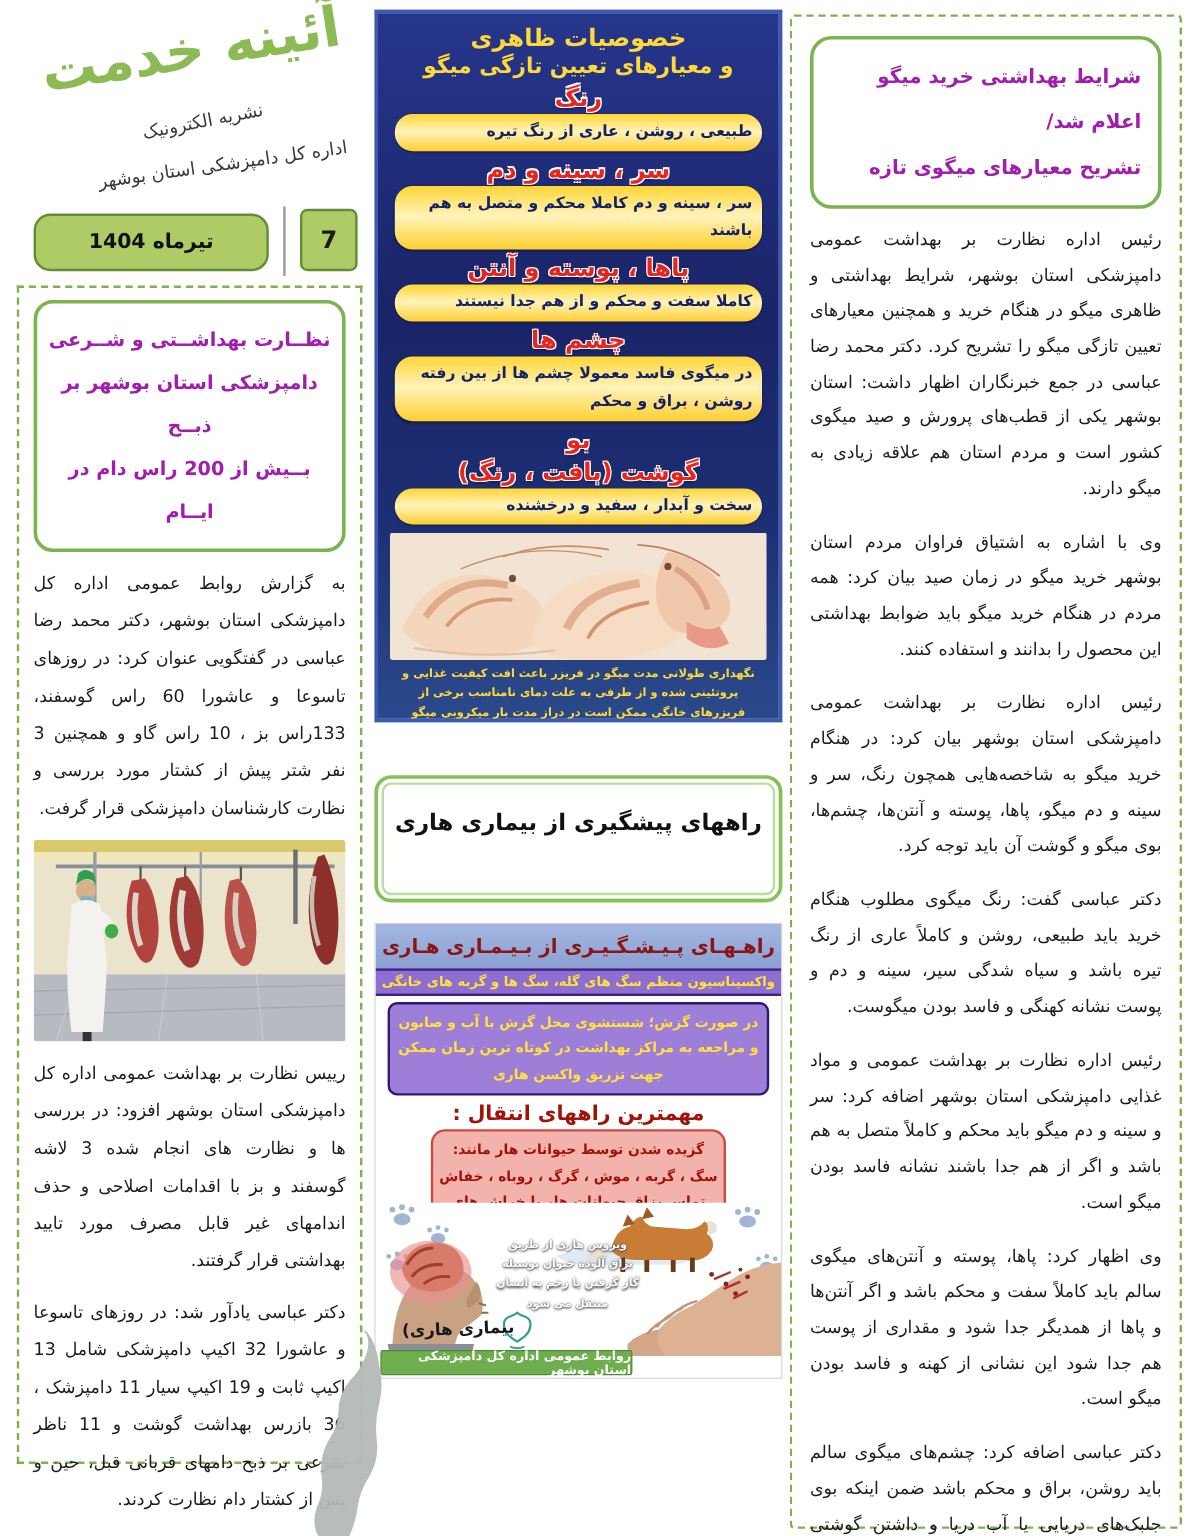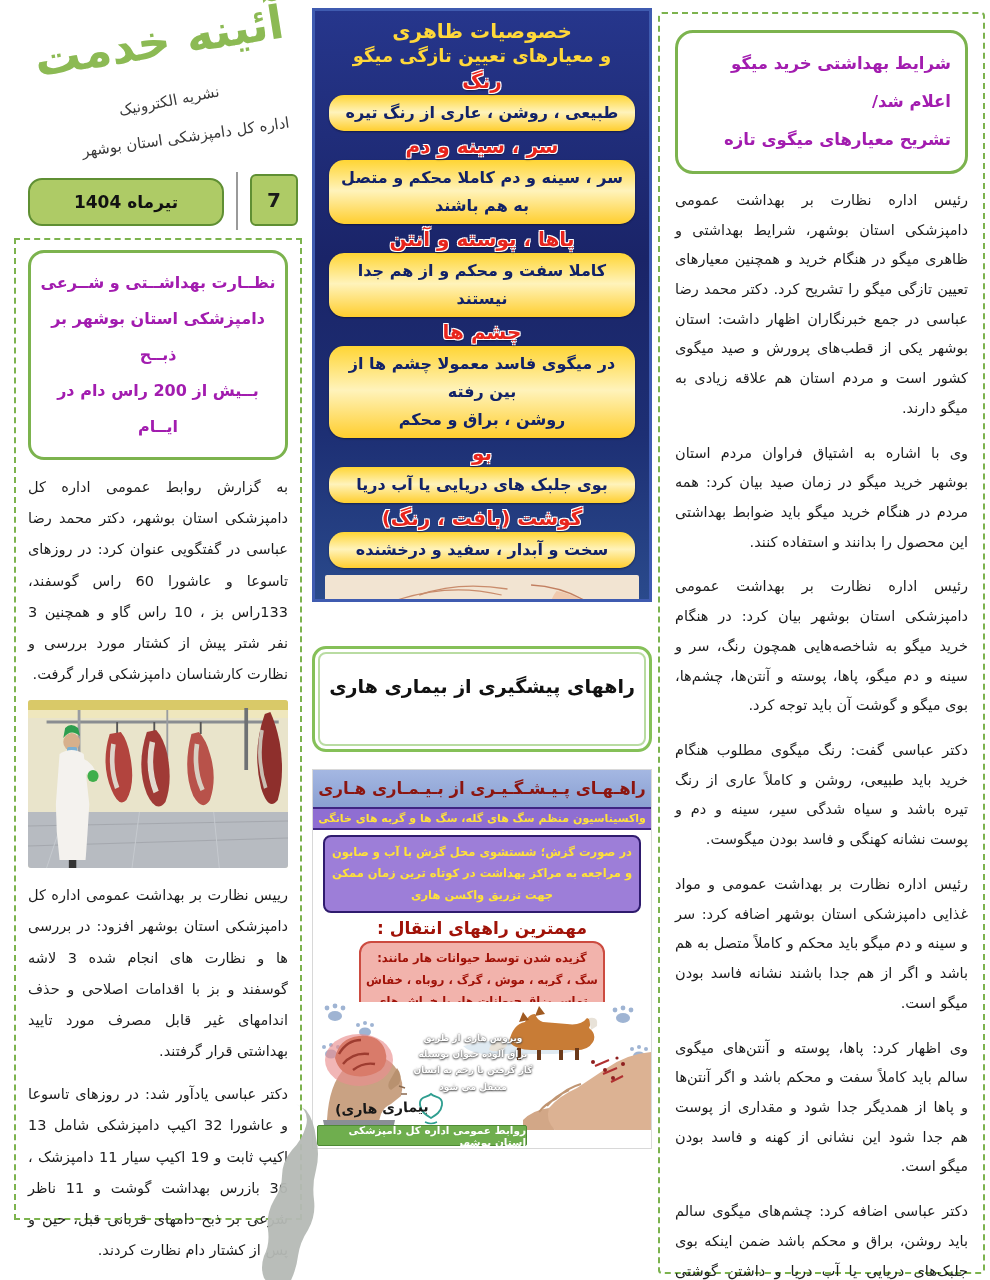--- a/index.html
+++ b/index.html
@@ -63,21 +63,21 @@
   }
   .poster1-title1 { text-align:center; font-size:20px; font-weight:bold; color:#ffd83a; }
   .poster1-title2 { text-align:center; font-size:18px; font-weight:bold; color:#ffd83a; margin-top:2px; }
   .p1-heading {
     text-align:center; font-size:20px; font-weight:bold; color:#e8251d; margin-top:3px;
     text-shadow:-1px -1px 0 #fff,1px -1px 0 #fff,-1px 1px 0 #fff,1px 1px 0 #fff,0 2px 2px rgba(0,0,0,.45);
   }
   .p1-pill {
     margin:2px 14px 0 14px; padding:4px 8px; border-radius:15px;
     background:linear-gradient(180deg,#ffd534 0%,#fff3bb 48%,#ffce2e 100%);
-    color:#122268; font-weight:bold; font-size:16px; text-align:center; line-height:1.75;
+    color:#122268; font-weight:bold; font-size:13px; line-height:1.75;
     box-shadow:0 1px 2px rgba(0,0,0,.4);
   }
   .shrimp-photo { margin:7px 10px 0 10px; height:106px; border-radius:2px; overflow:hidden; }
   .poster1-note {
     margin-top:4px; padding:0 12px; text-align:center;
     font-size:9.5px; font-weight:bold; color:#ffd83a; line-height:1.7;
   }
   .rabies-title-box {
     margin-top:44px; height:106px; background:#fff;
     border:3px solid #85c058; border-radius:14px;
@@ -217,21 +217,20 @@
       <div class="p1-heading">پاها ، پوسته و آنتن</div>
       <div class="p1-pill">کاملا سفت و محکم و از هم جدا نیستند</div>
 
       <div class="p1-heading">چشم ها</div>
       <div class="p1-pill">
         <div>در میگوی فاسد معمولا چشم ها از بین رفته</div>
         <div>روشن ، براق و محکم</div>
       </div>
 
       <div class="p1-heading">بو</div>
-      <div class="p1-pill">بوی جلبک های دریایی یا آب دریا</div>
 
       <div class="p1-heading">گوشت (بافت ، رنگ)</div>
       <div class="p1-pill">سخت و آبدار ، سفید و درخشنده</div>
 
       <div class="shrimp-photo">
         <svg width="100%" height="100%" viewBox="0 0 320 106" preserveAspectRatio="none">
           <rect width="320" height="106" fill="#f2e4d2"></rect>
           <path d="M10 80 q30 -60 90 -40 q40 14 30 50 q-40 20 -80 10 q-30 -4 -40 -20 z" fill="#f4d6bd"></path>
           <path d="M30 70 q26 -36 70 -26" stroke="#e0ab8a" stroke-width="6" fill="none"></path>
           <path d="M48 78 q20 -26 56 -22" stroke="#d89b78" stroke-width="3" fill="none"></path>

